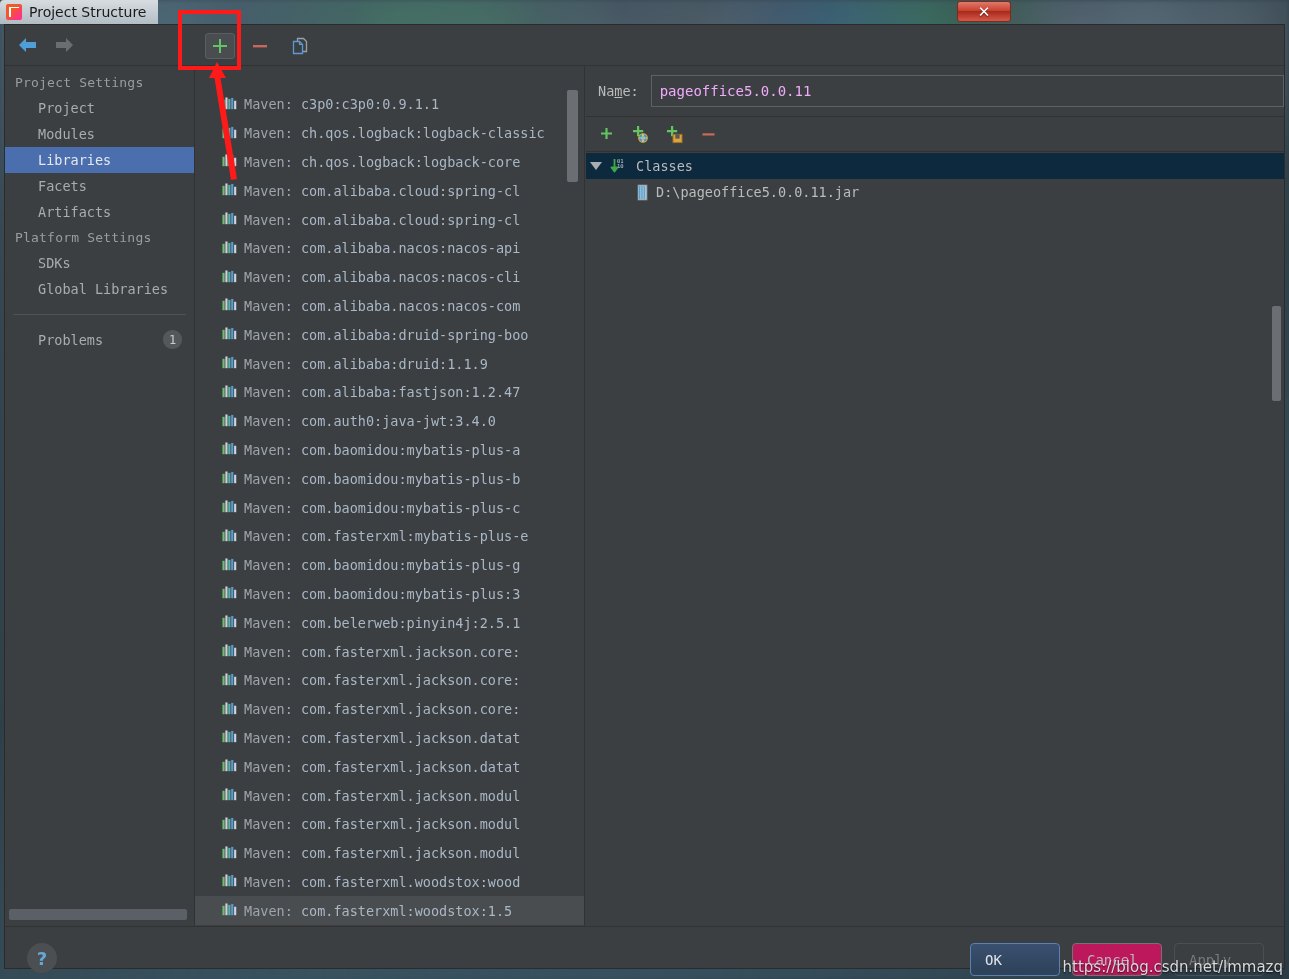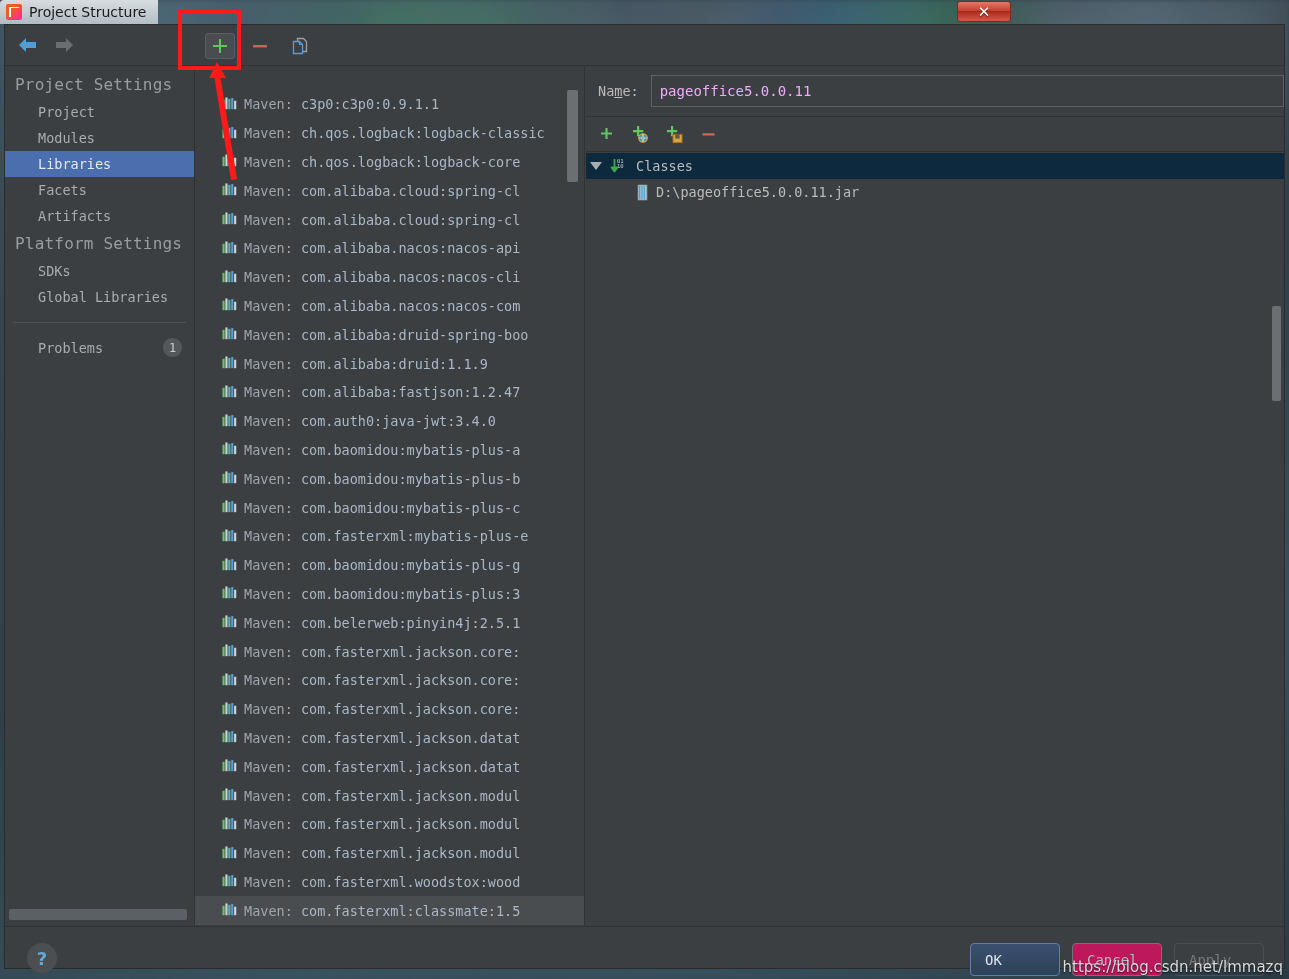--- a/index.html
+++ b/index.html
@@ -122,21 +122,21 @@
   
   #sidebar {
     position: absolute; left: 0; top: 41px;
     width: 190px; height: 860px;
     background: #3c3f41;
     border-right: 1px solid #323232;
     padding-top: 4px;
     overflow: hidden;
   }
   .side-group {
-    font-size: 16px; color: #9a9da0;
+    font-size: 13px; color: #9a9da0;
     padding: 5px 0 5px 10px;
     letter-spacing: .2px; white-space: nowrap;
   }
   .side-item {
     font-size: 13.5px; color: #a9acb0;
     padding: 5px 0 5px 33px;
     white-space: nowrap; cursor: pointer;
   }
   .side-item.selected { background: #4b6eaf; color: #e6e9ec; }
   .side-sep {
@@ -664,21 +664,21 @@
             <span class="lib-text"><span class="pfx">Maven: </span><span class="val">com.fasterxml.woodstox:wood</span></span>
           </div>
           <div class="lib-row last-row">
             <svg class="maven-icon" viewBox="0 0 16 16">
               <rect x="0.5" y="3" width="2.3" height="10" fill="#6fbf73"></rect>
               <rect x="3.6" y="0.5" width="2.3" height="12.5" fill="#cdd3d8"></rect>
               <rect x="6.7" y="2" width="2.3" height="11" fill="#5ab3a8"></rect>
               <rect x="9.8" y="1" width="2.3" height="12" fill="#5b9bd5"></rect>
               <rect x="12.9" y="4" width="2.3" height="9" fill="#cdd3d8"></rect>
             </svg>
-            <span class="lib-text"><span class="pfx">Maven: </span><span class="val">com.fasterxml:classmate:1.5</span></span>
+            <span class="lib-text"><span class="pfx">Maven: </span><span class="val">com.fasterxml:woodstox:1.5</span></span>
           </div>
         </div>
       <div id="lib-vscroll"></div>
     </div>
 
     <div id="detail">
 
       <div id="name-row">
         <span id="name-label"><span>Na</span><u>m</u><span>e:</span></span>
         <input id="name-input" type="text" value="pageoffice5.0.0.11" style="">

